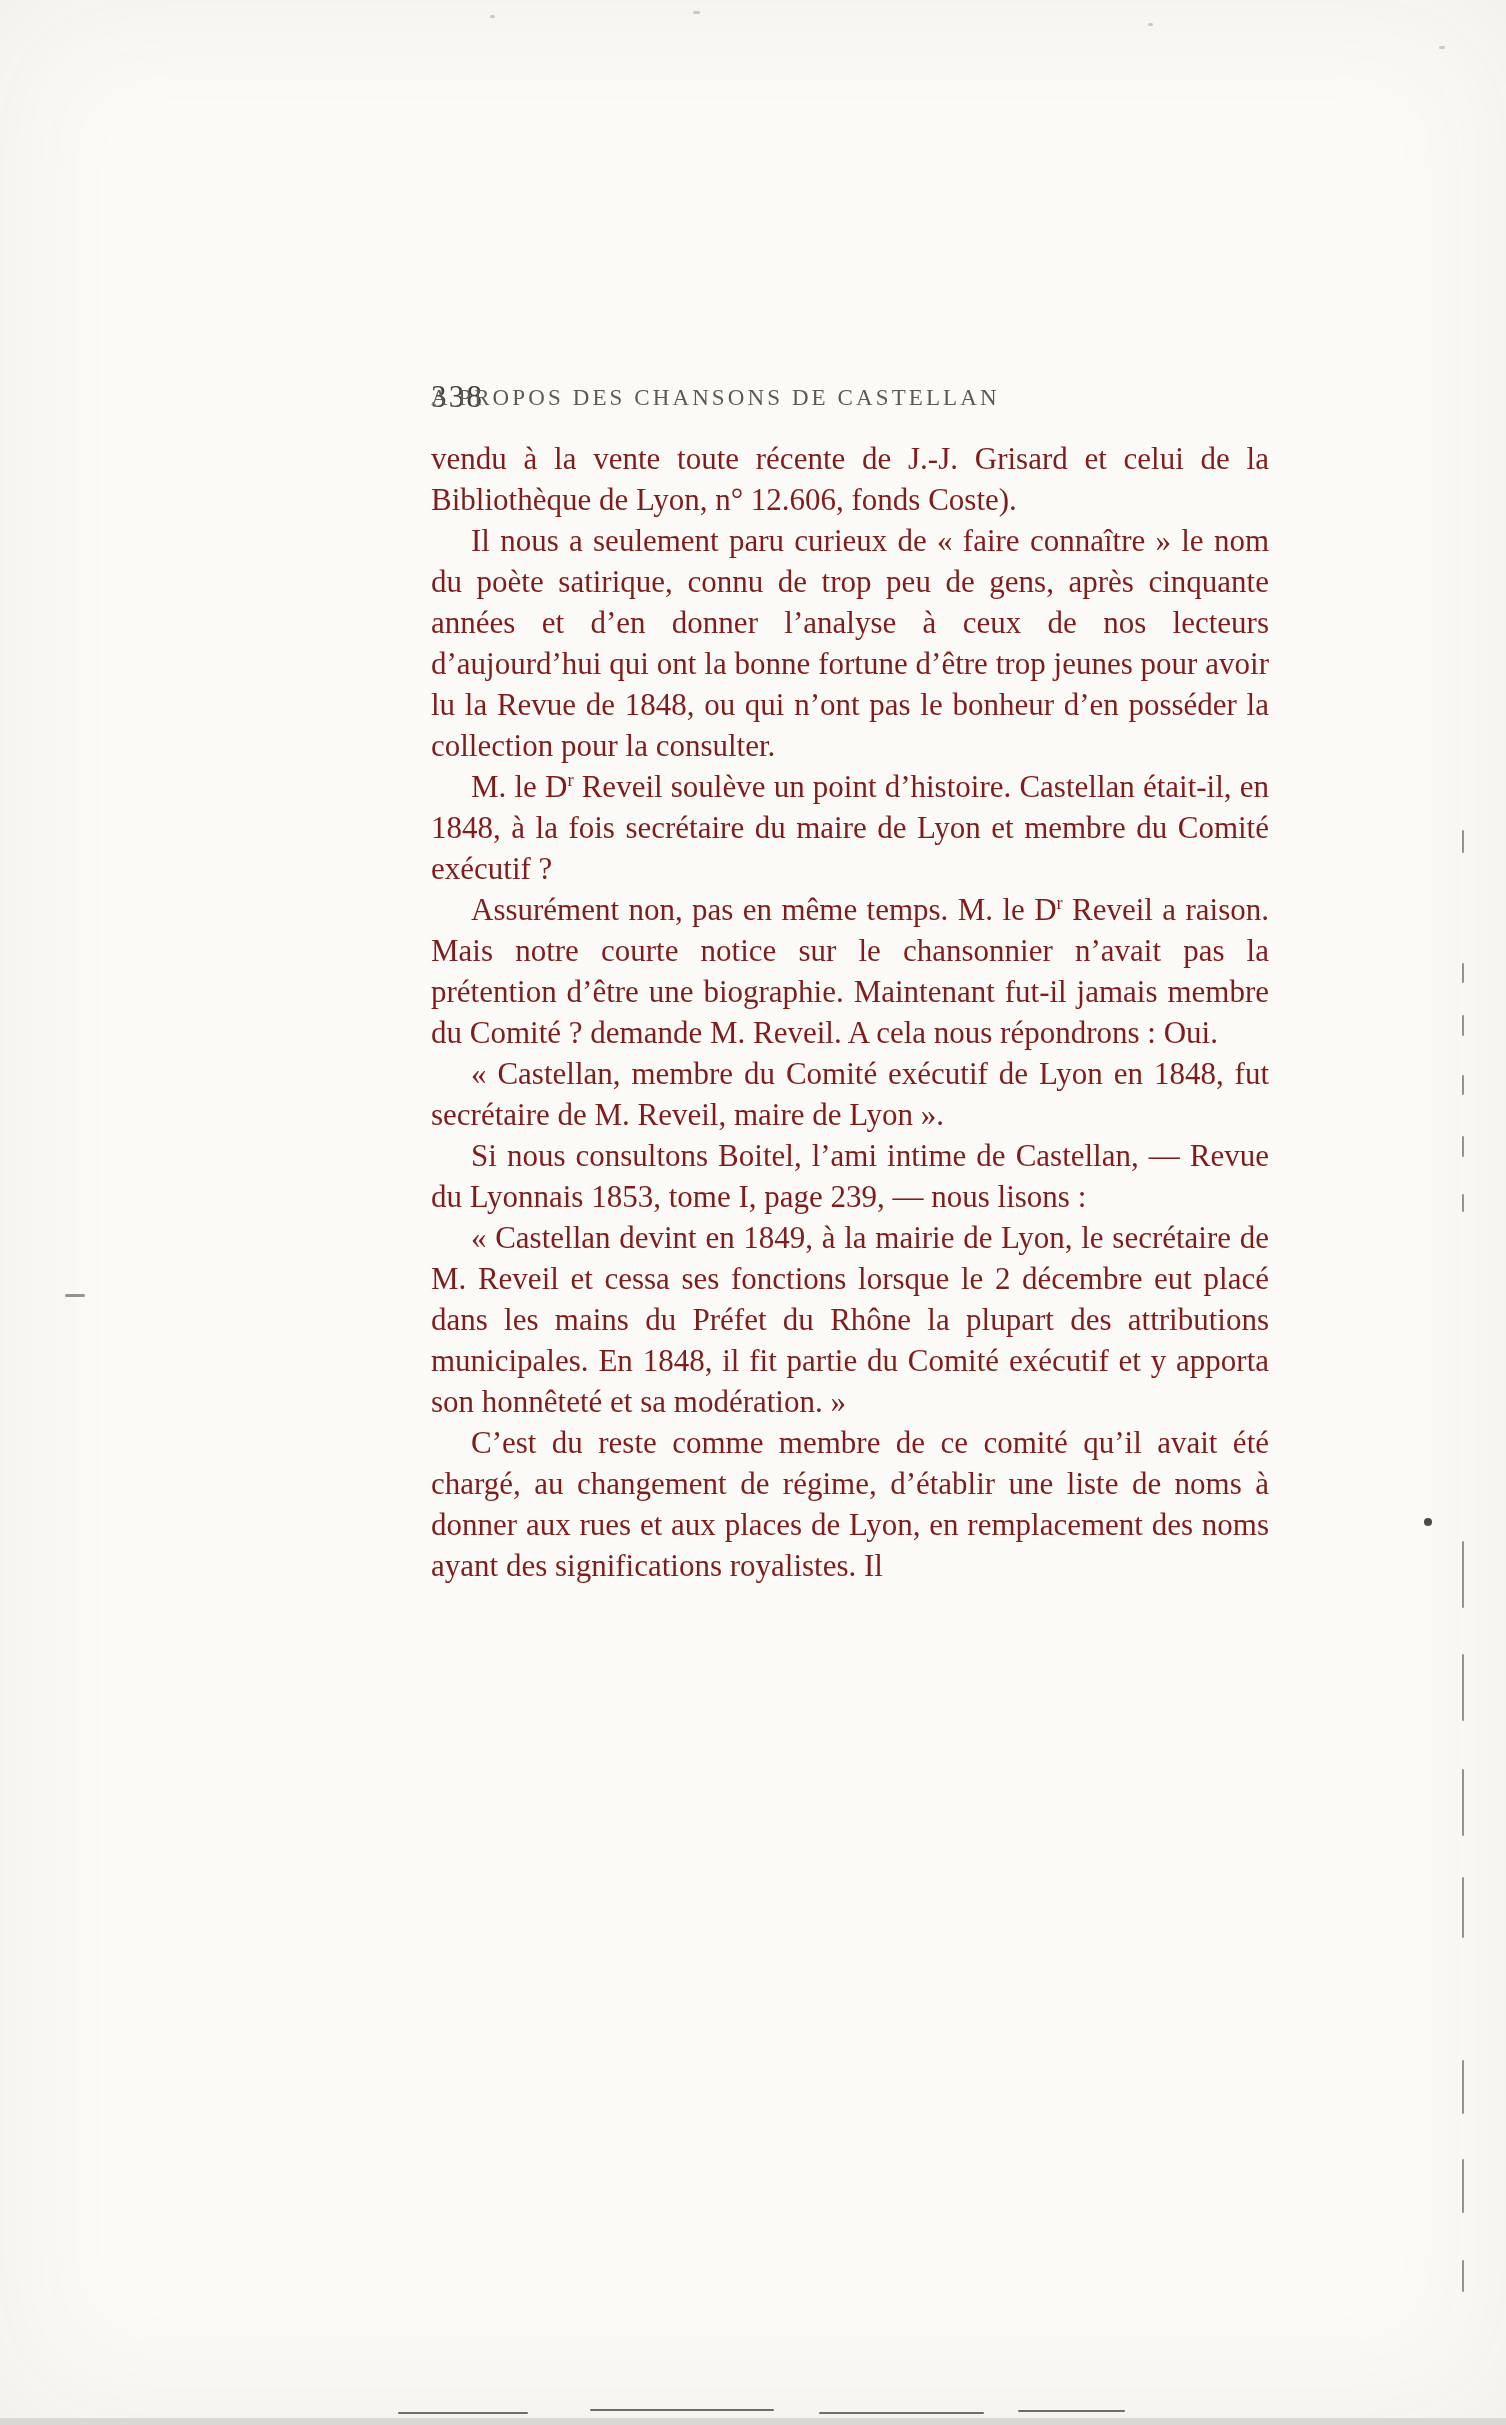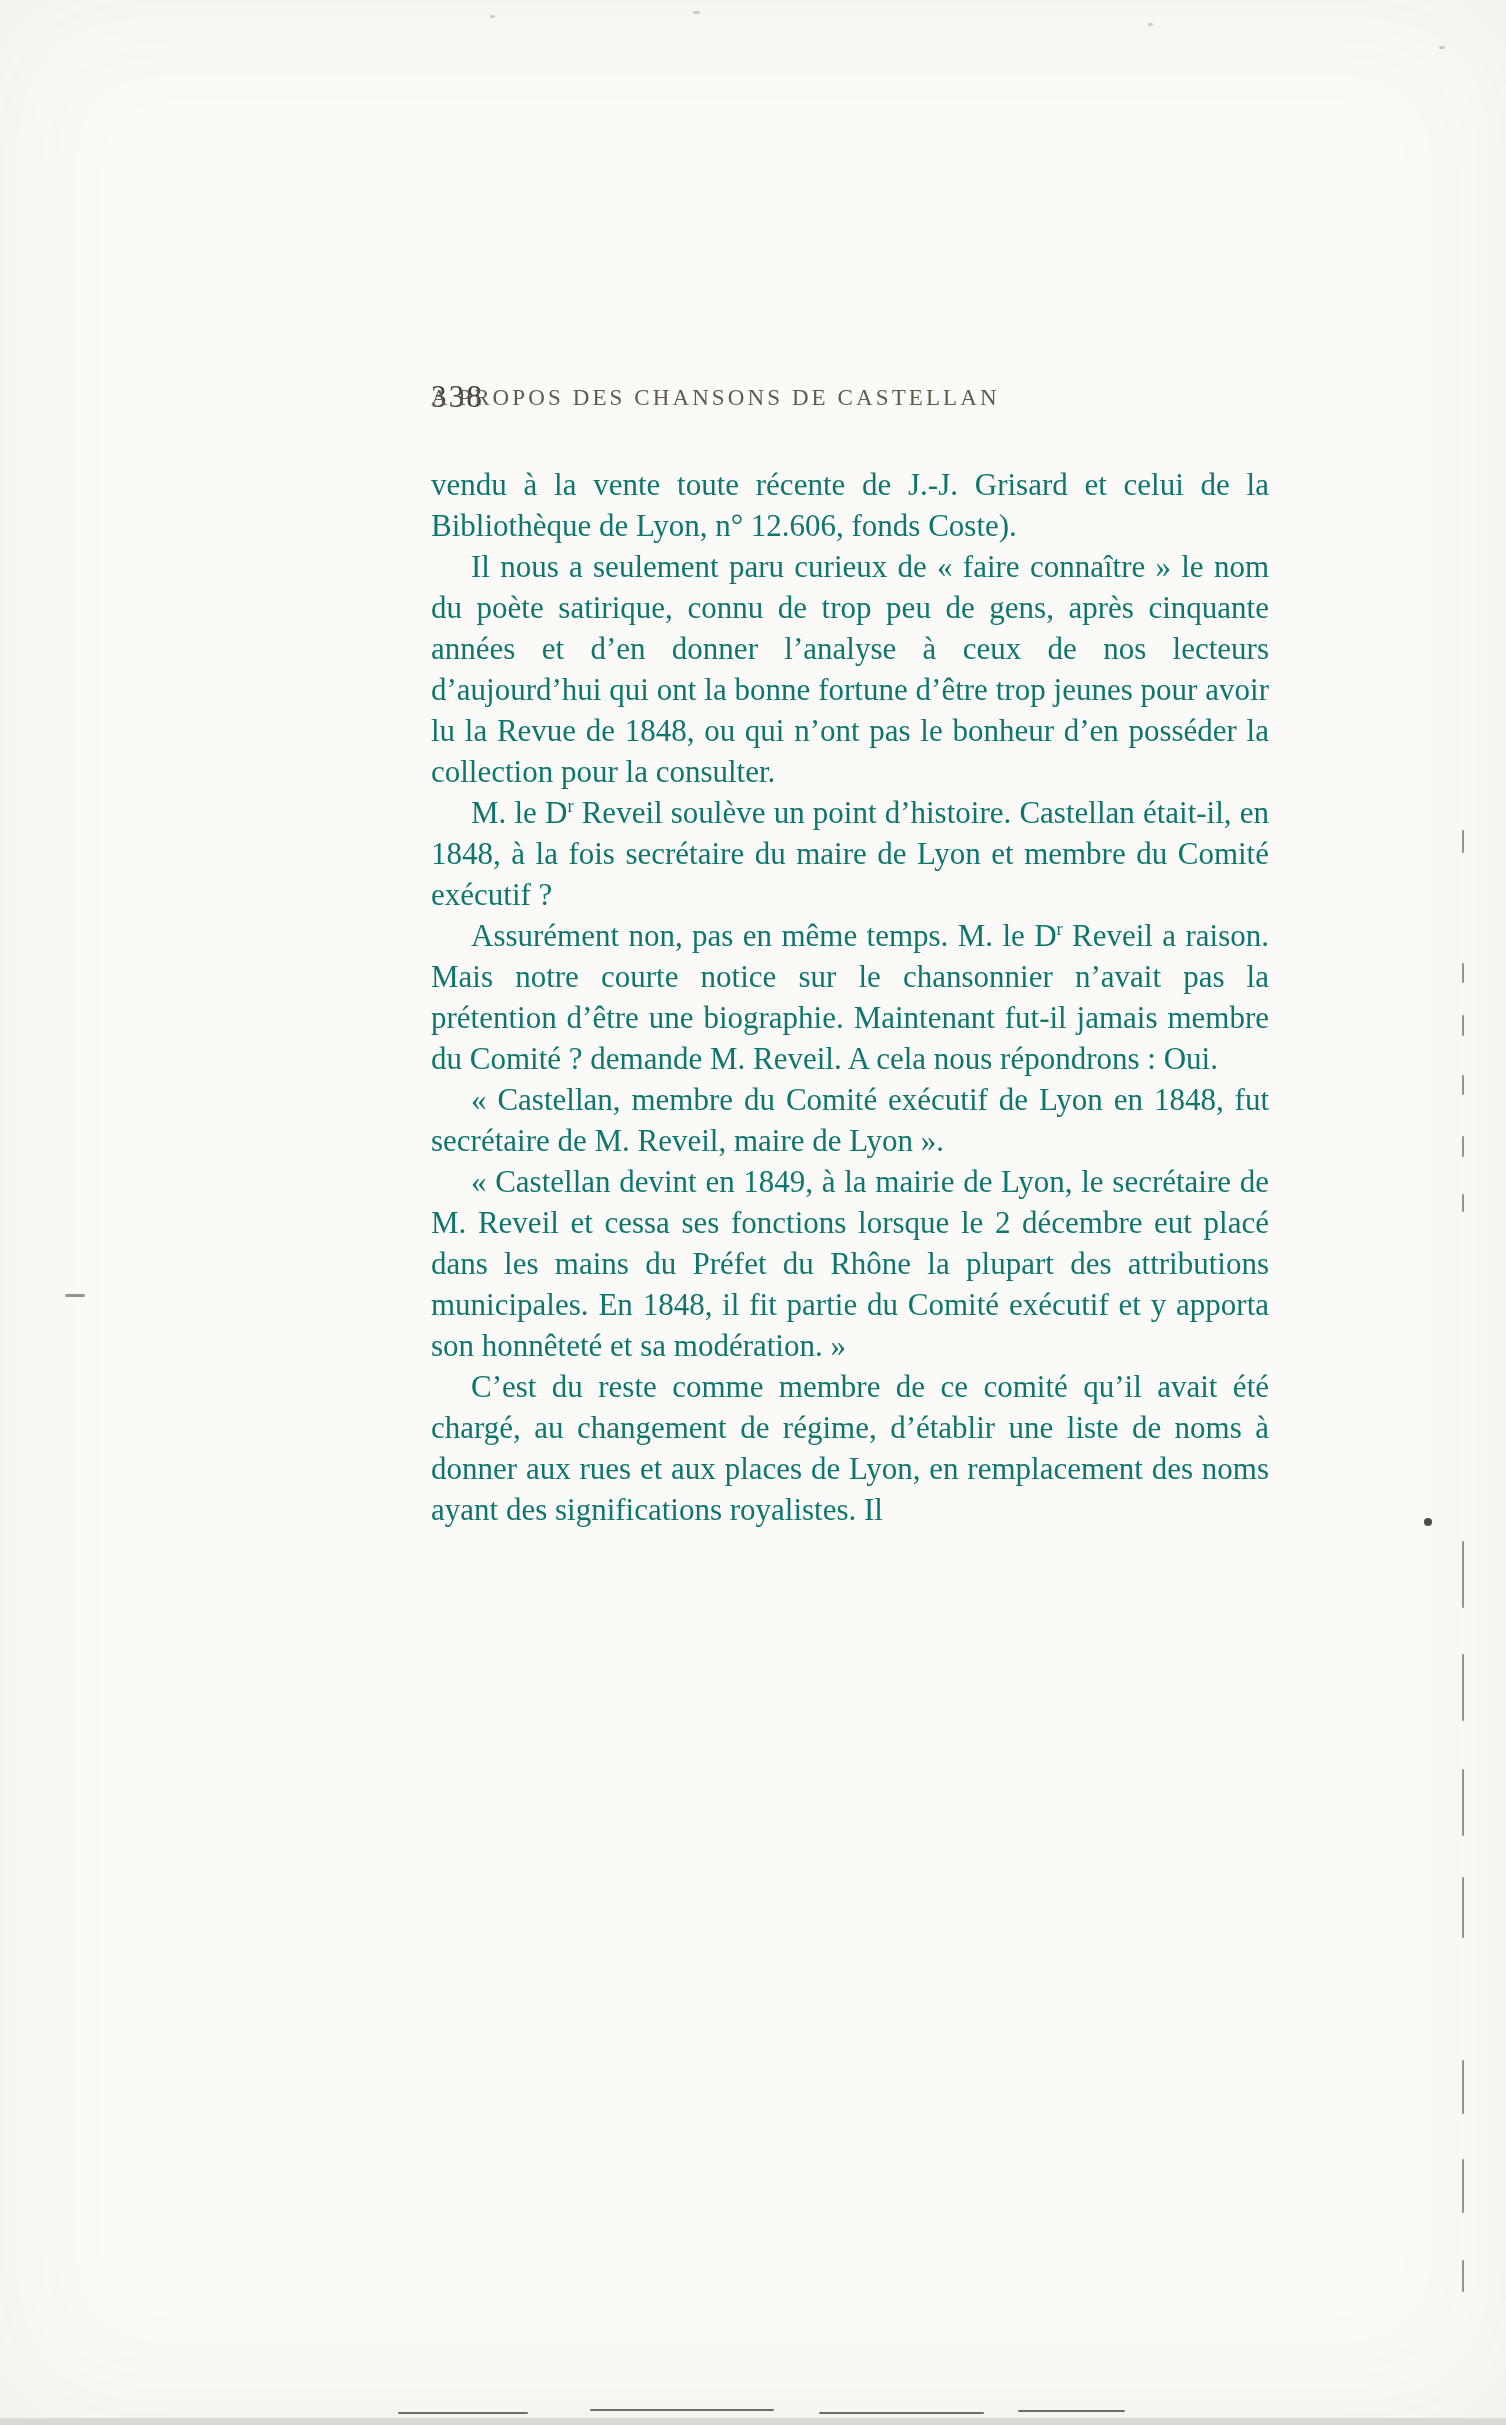--- a/index.html
+++ b/index.html
@@ -38,27 +38,27 @@
     right: 0;
     top: 7.7px;
     text-align: left;
     font-size: 23px;
     letter-spacing: 3.1px;
     color: #5f5a51;
     white-space: nowrap;
   }
   .text-block {
     position: absolute;
-    top: 464px;
+    top: 438px;
     left: 431px;
     width: 838px;
     font-size: 31px;
     line-height: 41px;
     text-align: justify;
-    color: #0f766e;
+    color: #7f1d1d;
   }
   .text-block p { margin: 0; }
   .text-block p.indent { text-indent: 40px; }
   .it  { }
   .sup { font-size: 18.4px; vertical-align: super; line-height: 0; }
   .mark {
     position: absolute;
     background: #83837d;
     border-radius: 1.5px;
     opacity: 0.85;
@@ -82,20 +82,21 @@
     <span class="page-number">338</span>
     <span class="head-title">A PROPOS DES CHANSONS DE CASTELLAN</span>
   </div>
 
   <div class="text-block">
       <p class=""><span>vendu à la vente toute récente de J.-J. Grisard et celui de la Bibliothèque de Lyon, n° 12.606, fonds Coste).</span></p>
       <p class="indent"><span>Il nous a seulement paru curieux de « faire connaître » le nom du poète satirique, connu de trop peu de gens, après cinquante années et d’en donner l’analyse à ceux de nos lecteurs d’aujourd’hui qui ont la bonne fortune d’être trop jeunes pour avoir lu la </span><span class="it">Revue</span><span> de 1848, ou qui n’ont pas le bonheur d’en posséder la collection pour la consulter.</span></p>
       <p class="indent"><span>M. le D</span><span class="sup">r</span><span> Reveil soulève un point d’histoire. Castellan était-il, en 1848, à la fois secrétaire du maire de Lyon et membre du Comité exécutif ?</span></p>
       <p class="indent"><span>Assurément non, pas en même temps. M. le D</span><span class="sup">r</span><span> Reveil a raison. Mais notre courte notice sur le chansonnier n’avait pas la prétention d’être une biographie. Maintenant fut-il jamais membre du Comité ? demande M. Reveil. A cela nous répondrons : Oui.</span></p>
       <p class="indent"><span>« Castellan, </span><span class="it">membre du Comité exécutif de Lyon en 1848,</span><span> fut secrétaire de M. Reveil, maire de Lyon ».</span></p>
+      <p class="indent"><span>Si nous consultons Boitel, l’ami intime de Castellan, — </span><span class="it">Revue du Lyonnais</span><span> 1853, tome I, page 239, — nous lisons :</span></p>
       <p class="indent"><span>« Castellan devint en 1849, à la mairie de Lyon, le secrétaire de M. Reveil et cessa ses fonctions lorsque le 2 décembre eut placé dans les mains du Préfet du Rhône la plupart des attributions municipales. </span><span class="it">En 1848, il fit partie du Comité exécutif</span><span> et y apporta son honnêteté et sa modération. »</span></p>
       <p class="indent"><span>C’est du reste comme membre de ce comité qu’il avait été chargé, au changement de régime, d’établir une liste de noms à donner aux rues et aux places de Lyon, en remplacement des noms ayant des significations royalistes. Il</span></p>
     </div>
 
   <div class="dot-mark" style="left:1424px; top:1518px;"></div>
 
 <div class="mark" style="left: 1462px; top: 830px; width: 2.3px; height: 23px;"></div>
     <div class="mark" style="left: 1462px; top: 963px; width: 2.3px; height: 20px;"></div>
     <div class="mark" style="left: 1462px; top: 1015px; width: 2.3px; height: 21.4px;"></div>
     <div class="mark" style="left: 1462px; top: 1075px; width: 2.3px; height: 20px;"></div>

